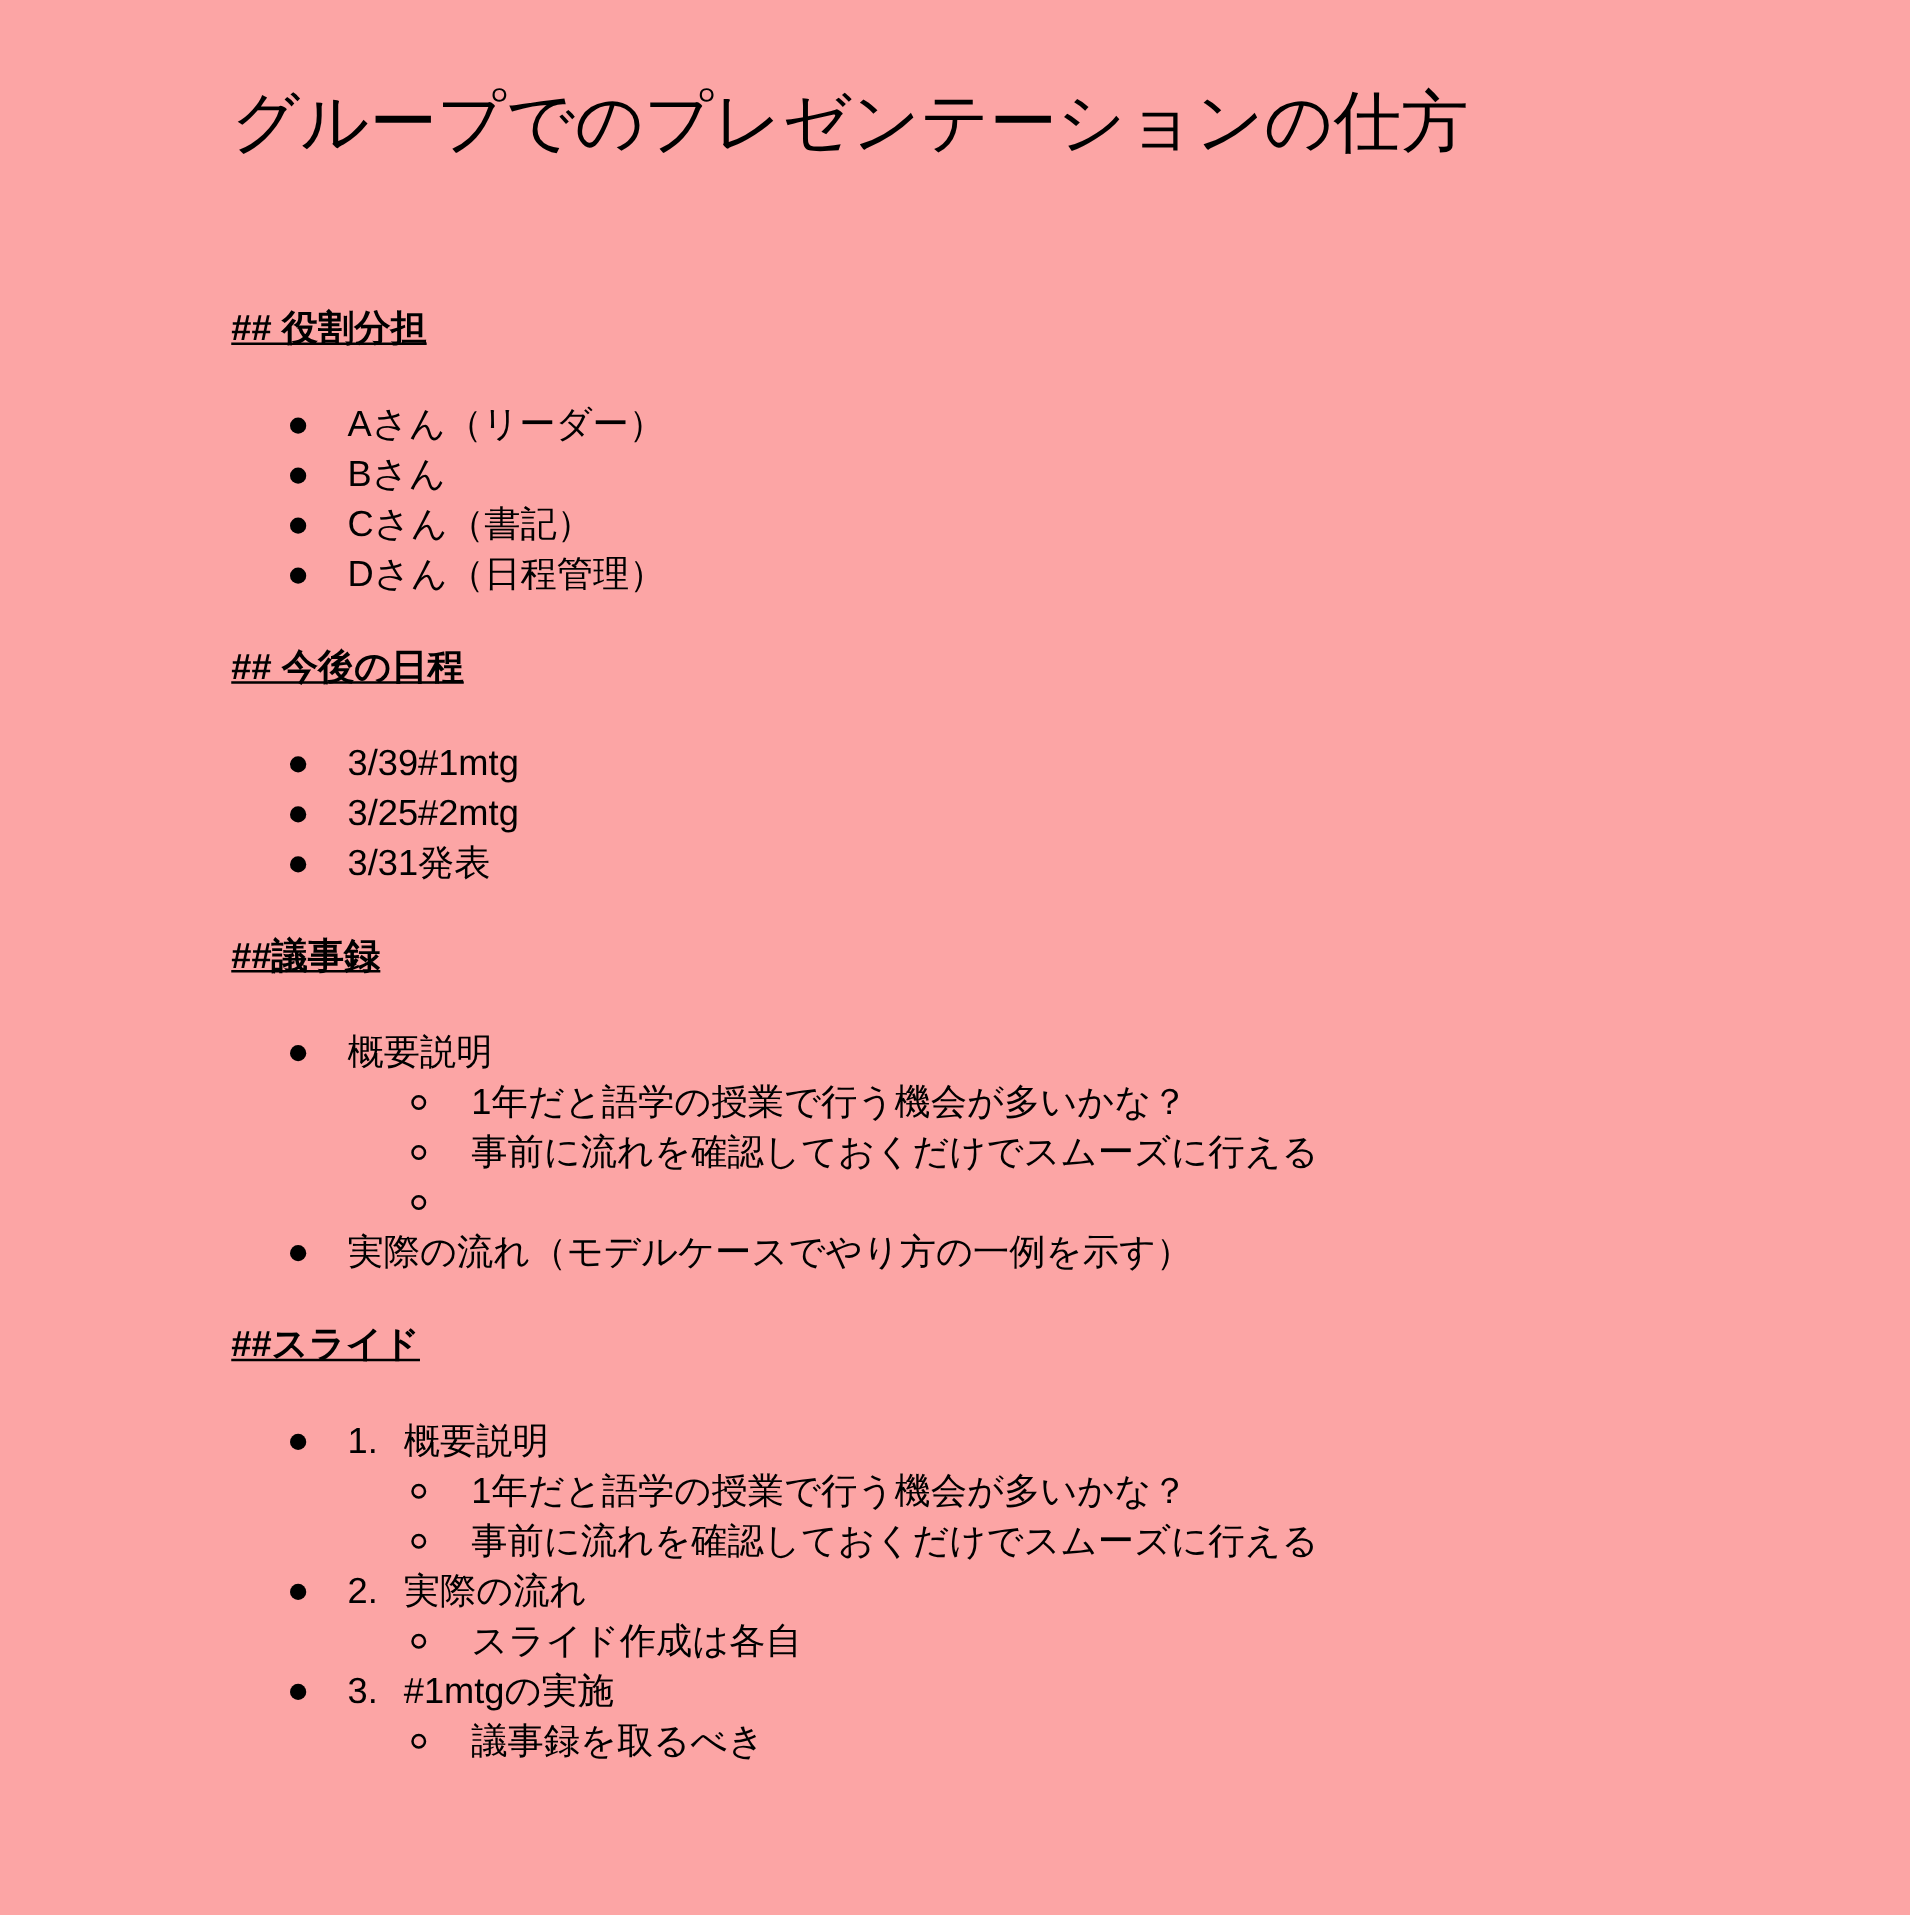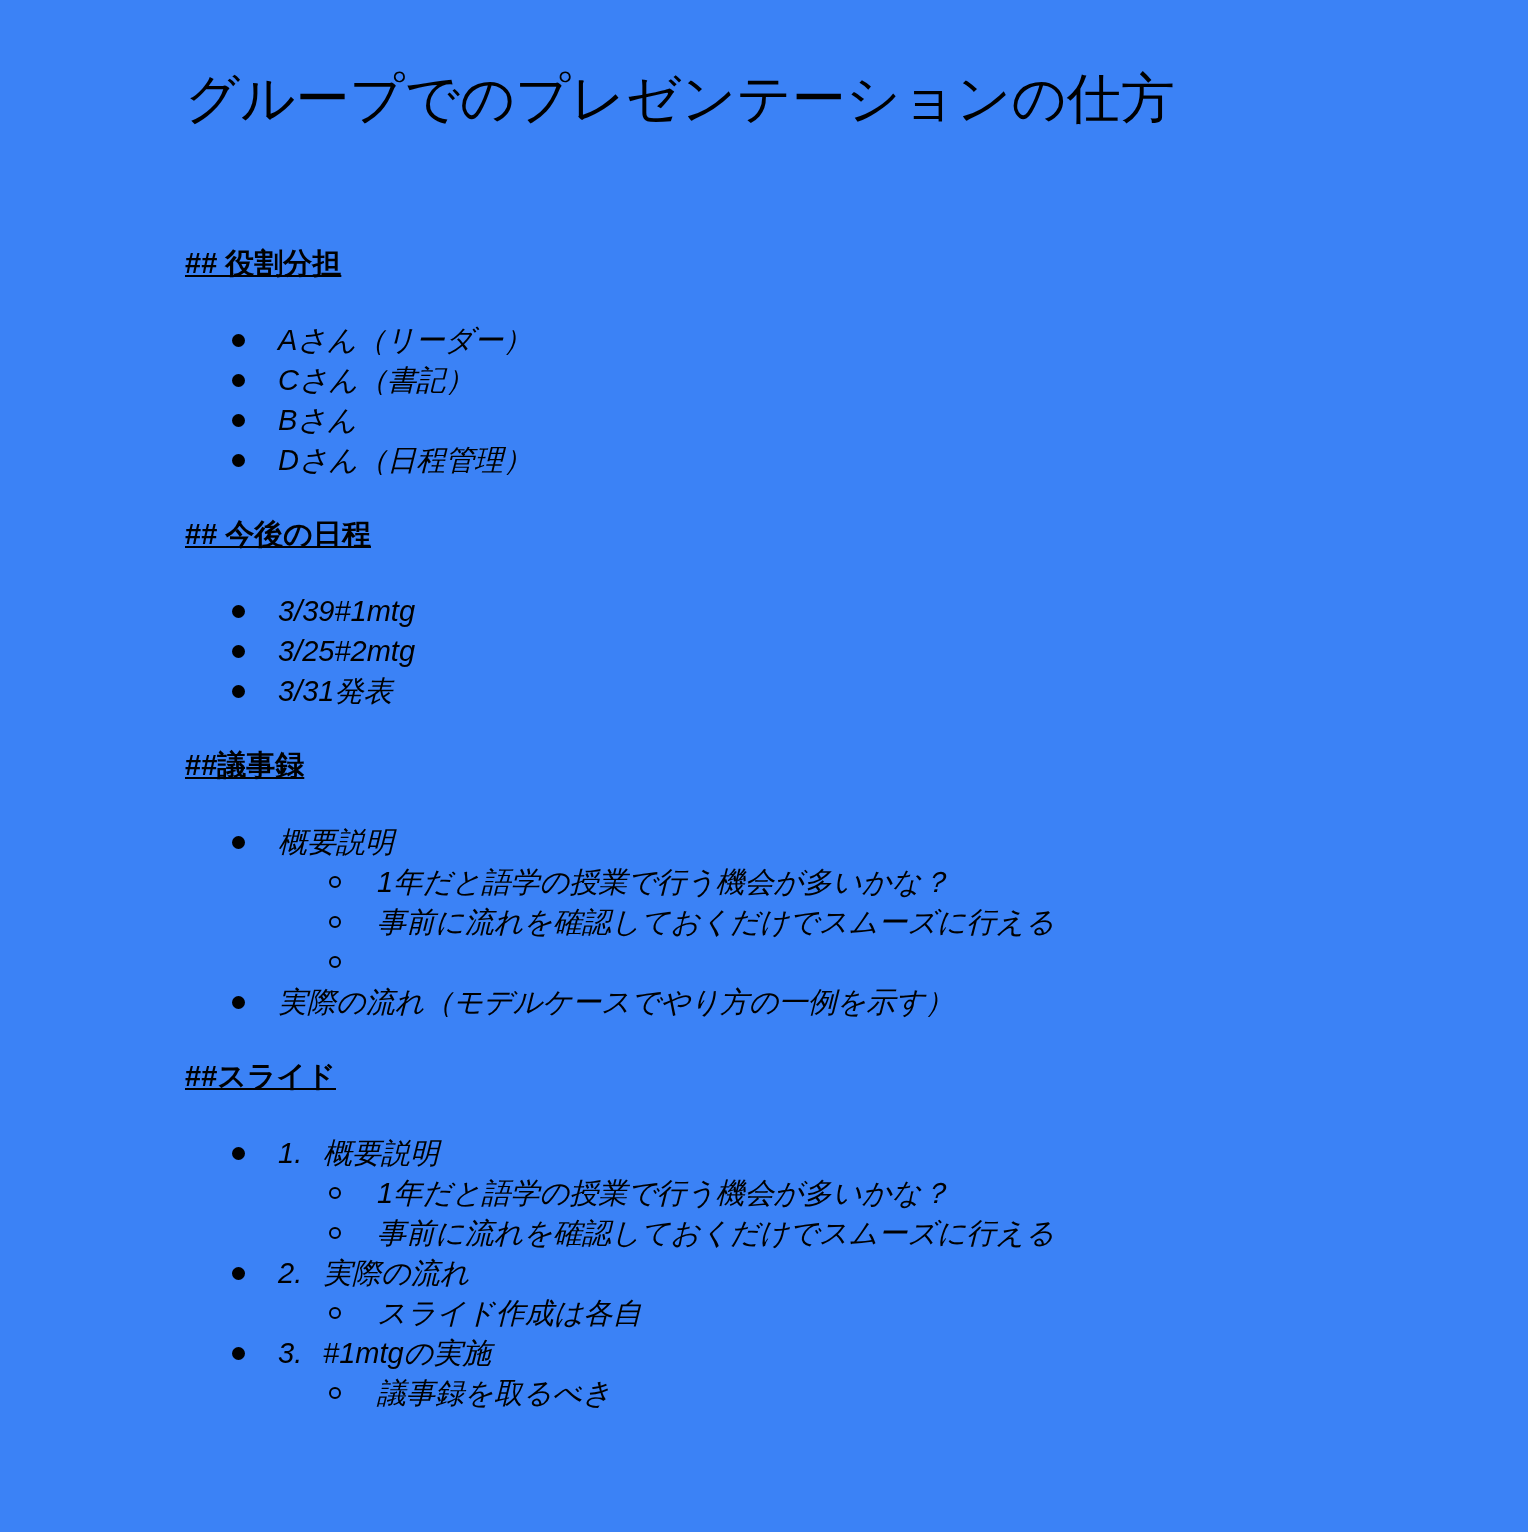--- a/index.html
+++ b/index.html
@@ -6,21 +6,21 @@
     margin: 0;
     padding: 0;
     background: #ffffff;
     color: #000000;
     font-family: "Liberation Sans", "DejaVu Sans", sans-serif;
   }
   .page {
     position: relative;
     width: 1528px;
     height: 1532px;
-    background: #3b82f6;
+    background: #fca5a5;
     overflow: hidden;
     box-sizing: border-box;
     padding: 65px 80px 0 185px;
   }
   .doc-title {
     font-size: 54px;
     font-weight: 400;
     line-height: 66px;
     margin: 0 0 114px 0;
     white-space: nowrap;
@@ -32,21 +32,21 @@
     margin: 36px 0 39px 0;
     text-decoration: underline;
   }
   ul.l1, ul.l2 {
     list-style: none;
     margin: 0;
     font-size: 29px;
     line-height: 40px;
     font-weight: 400;
   }
-  ul.l1 { padding: 0 0 0 93px; font-style: italic; }
+  ul.l1 { padding: 0 0 0 93px; }
   ul.l2 { padding: 0 0 0 99px; }
   li { position: relative; min-height: 40px; }
   .bullet-disc {
     position: absolute;
     left: -46px;
     top: 14px;
     width: 13px;
     height: 13px;
     background: #000000;
     border-radius: 50%;
@@ -75,25 +75,25 @@
   <h1 class="doc-title">グループでのプレゼンテーションの仕方</h1>
 
   <h2 class="sec-heading">## 役割分担</h2>
   <ul class="l1">
     <li>
       <span class="bullet-disc"></span>
       <span>Aさん（リーダー）</span>
     </li>
     <li>
       <span class="bullet-disc"></span>
-      <span>Cさん（書記）</span>
+      <span>Bさん</span>
     </li>
     <li>
       <span class="bullet-disc"></span>
-      <span>Bさん</span>
+      <span>Cさん（書記）</span>
     </li>
     <li>
       <span class="bullet-disc"></span>
       <span>Dさん（日程管理）</span>
     </li>
   </ul>
 
   <h2 class="sec-heading">## 今後の日程</h2>
   <ul class="l1">
     <li>

